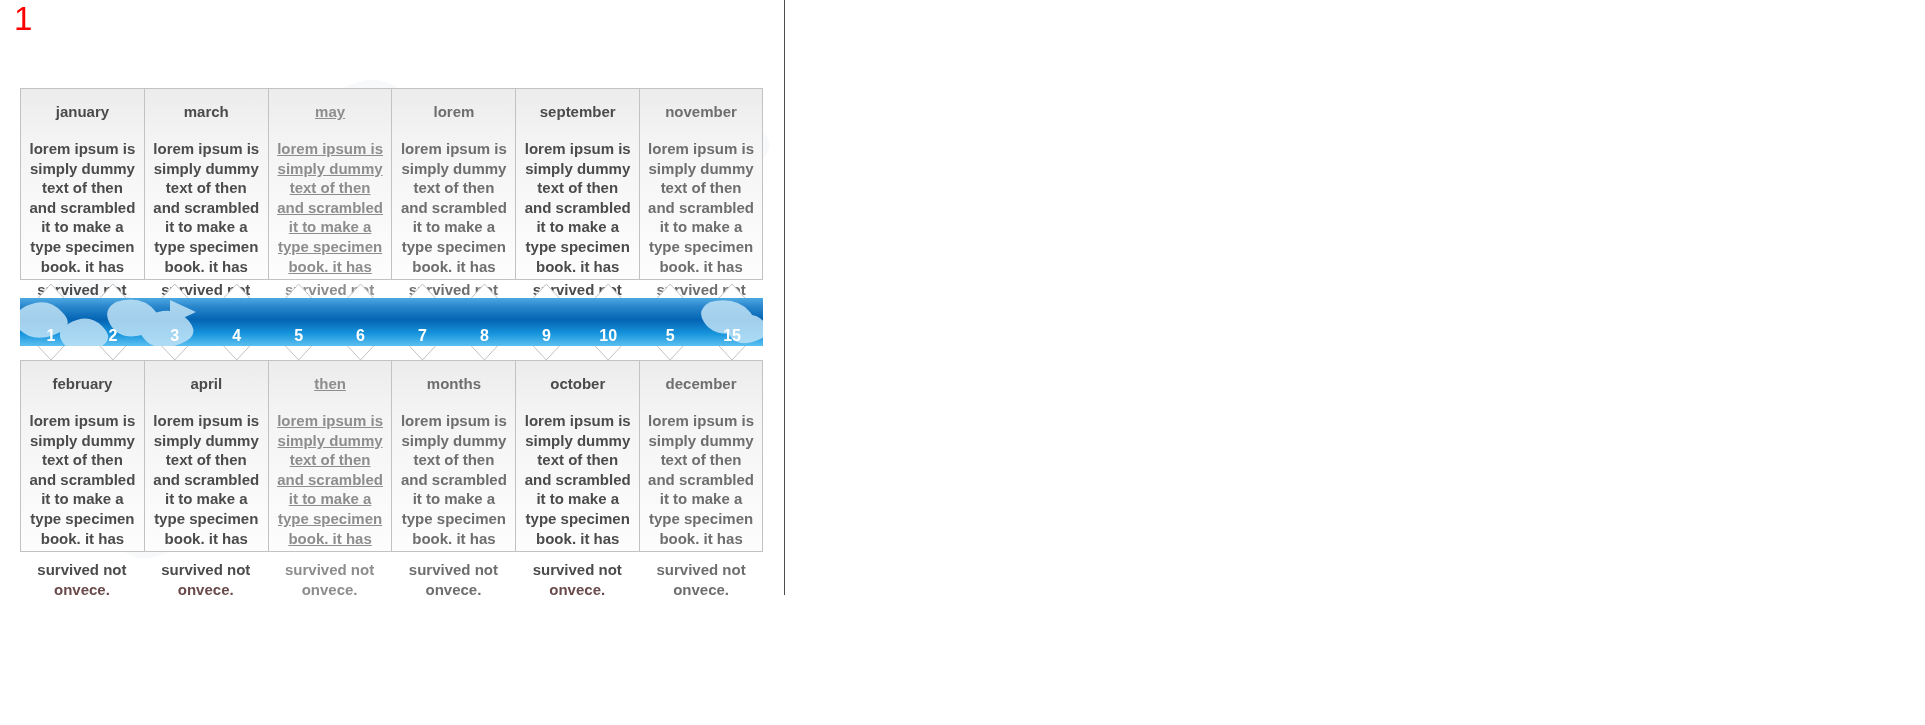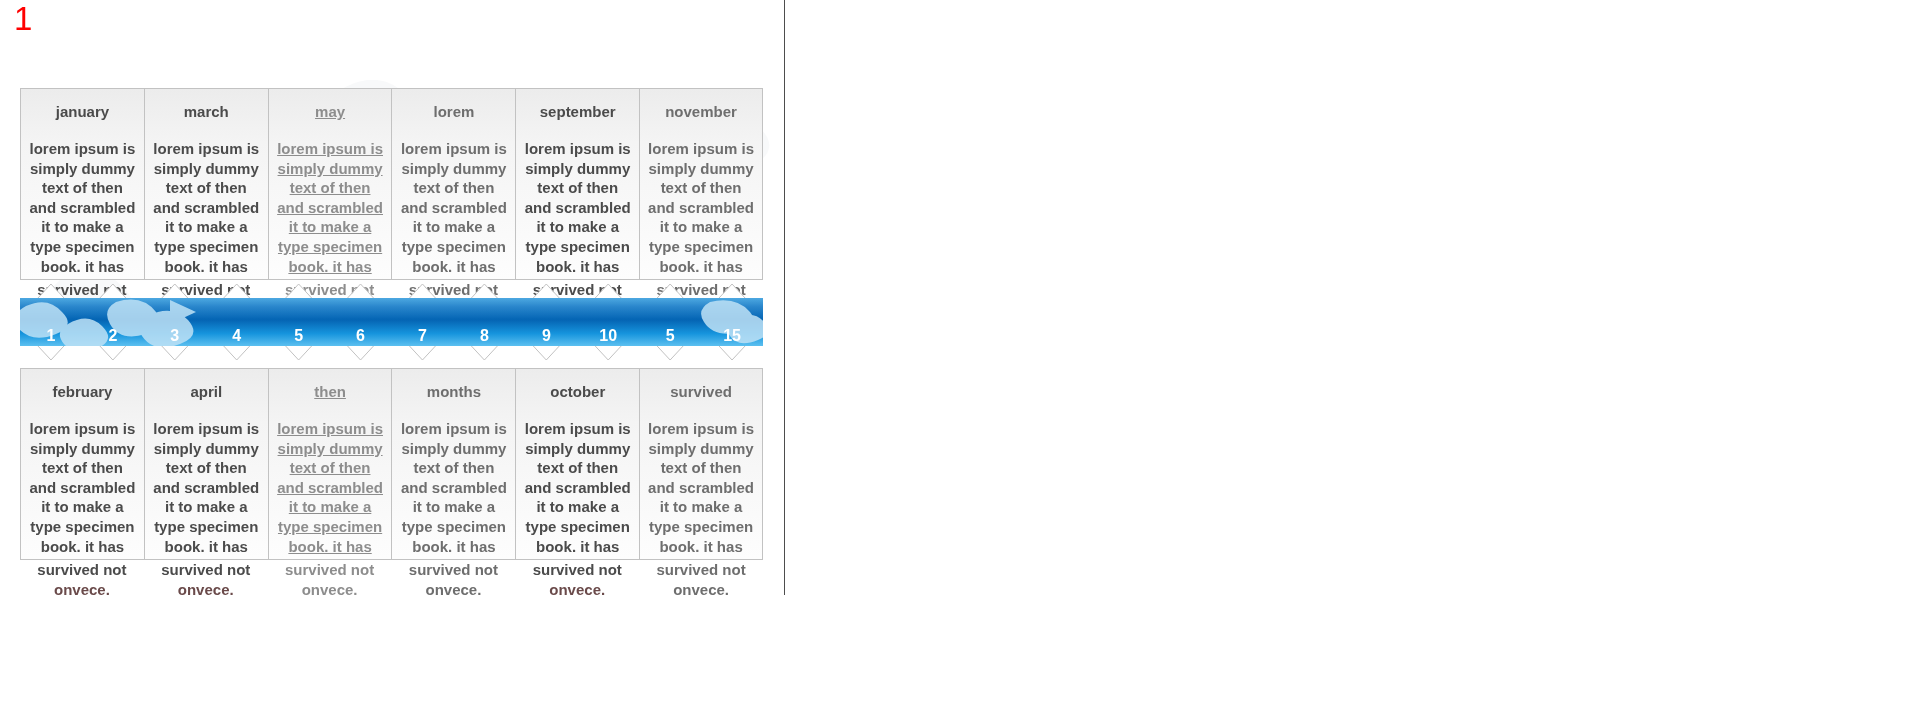--- a/index.html
+++ b/index.html
@@ -74,21 +74,21 @@
   }
 
   
   .row {
     position: absolute;
     left: 20px;
     width: 743px;
     display: flex;
   }
   #row-top    { top: 88px;  }
-  #row-bottom { top: 368px; }
+  #row-bottom { top: 360px; }
 
   .cell {
     width: 124px;
     box-sizing: border-box;
     border-left: 1px solid #c2c2c2;
     border-top: 1px solid #c2c2c2;
     border-bottom: 1px solid #c2c2c2;
     background: linear-gradient(180deg,#ececec 0%, #f4f4f4 28%, #fdfdfd 100%);
     height: 192px;
     position: relative;
@@ -407,21 +407,21 @@
           <div>lorem ipsum is</div>
           <div>simply dummy</div>
           <div>text of then</div>
           <div>and scrambled</div>
           <div>it to make a</div>
           <div>type specimen</div>
           <div>book. it has</div>
         </div>
     </div>
     <div class="cell fade-1">
-      <div class="cell-title">survived</div>
+      <div class="cell-title">december</div>
       <div class="cell-body">
           <div>lorem ipsum is</div>
           <div>simply dummy</div>
           <div>text of then</div>
           <div>and scrambled</div>
           <div>it to make a</div>
           <div>type specimen</div>
           <div>book. it has</div>
         </div>
     </div>

